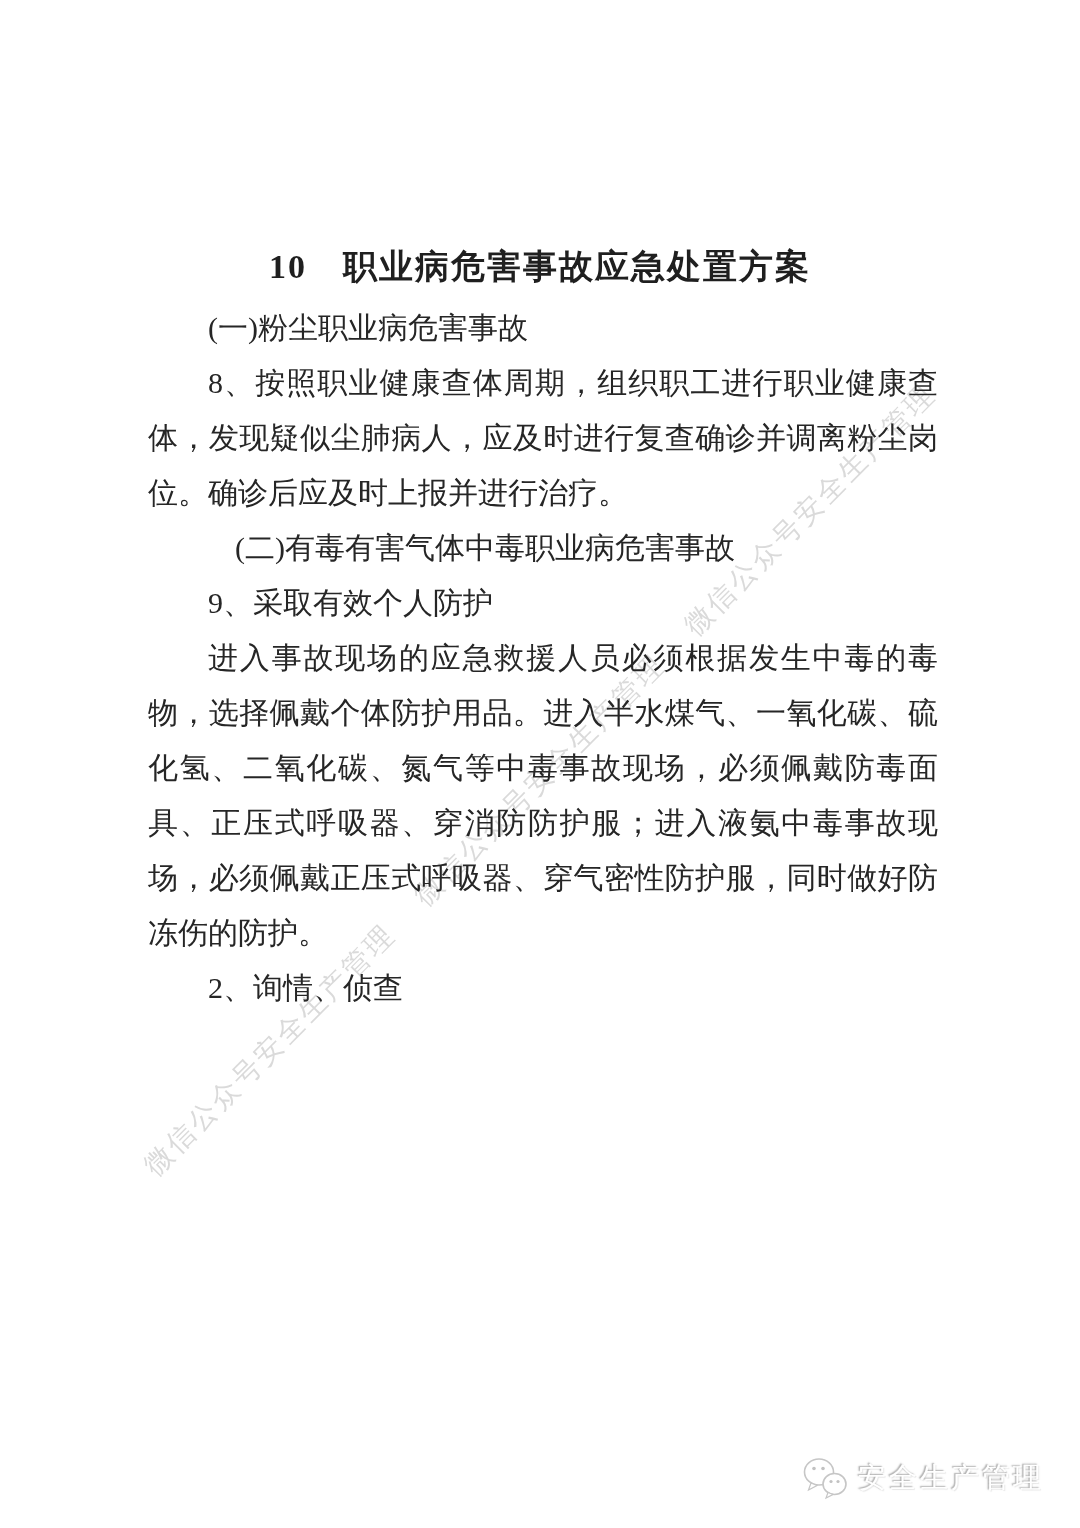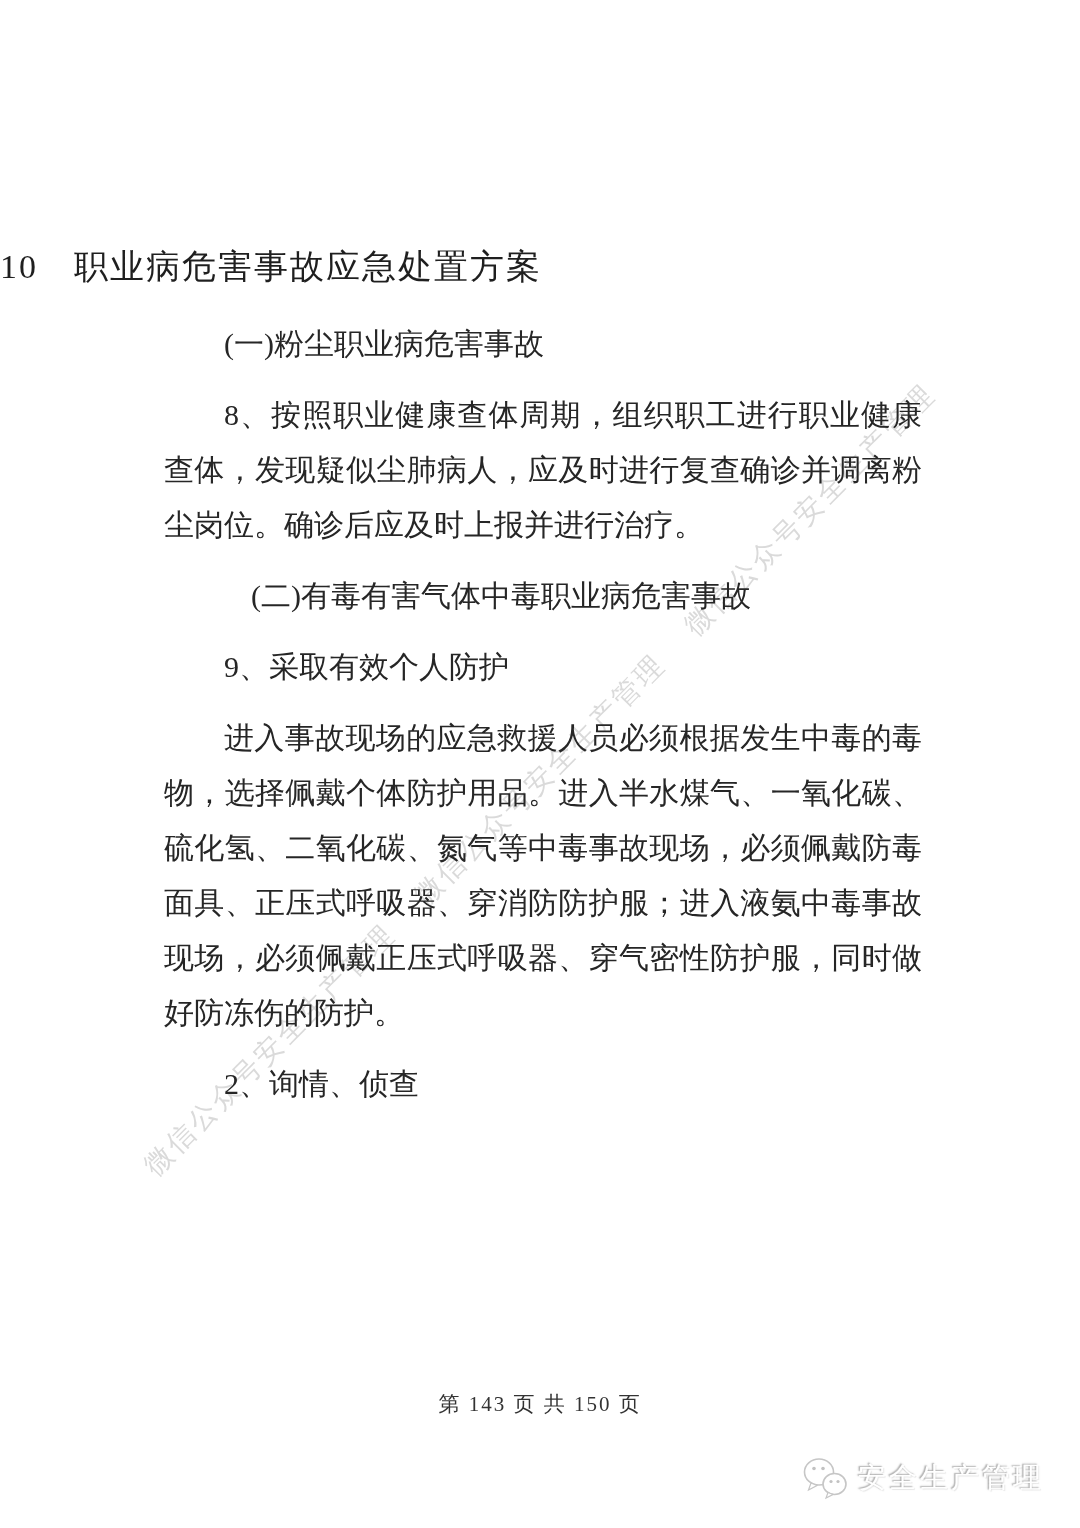--- a/index.html
+++ b/index.html
@@ -15,38 +15,39 @@
     background: #ffffff;
     overflow: hidden;
     font-family: "Liberation Serif", "DejaVu Serif", serif;
     color: #262626;
   }
   .doc-title {
     position: absolute;
     top: 222px;
     left: 0;
     width: 100%;
+    text-align: center;
     font-size: 34px;
     line-height: 44px;
-    font-weight: normal;
+    font-weight: bold;
     letter-spacing: 2px;
     color: #1f1f1f;
   }
   .doc-body {
     position: absolute;
     top: 300px;
     left: 148px;
     width: 790px;
     font-size: 30px;
     line-height: 55px;
     text-align: justify;
     color: #262626;
   }
   .doc-body p {
-    margin: 16px;
+    margin: 0;
     padding: 0;
   }
   .watermark {
     position: absolute;
     left: 540px;
     top: 780px;
     transform: translate(-50%, -50%) rotate(-45deg);
     transform-origin: center;
     white-space: nowrap;
     font-size: 28px;
@@ -98,21 +99,20 @@
   <div class="doc-body">
 
   <p style="text-indent: 2em;">(一)粉尘职业病危害事故</p>
       <p style="text-indent: 2em;">8、按照职业健康查体周期，组织职工进行职业健康查体，发现疑似尘肺病人，应及时进行复查确诊并调离粉尘岗位。确诊后应及时上报并进行治疗。</p>
       <p style="text-indent: 2.9em;">(二)有毒有害气体中毒职业病危害事故</p>
       <p style="text-indent: 2em;">9、采取有效个人防护</p>
       <p style="text-indent: 2em;">进入事故现场的应急救援人员必须根据发生中毒的毒物，选择佩戴个体防护用品。进入半水煤气、一氧化碳、硫化氢、二氧化碳、氮气等中毒事故现场，必须佩戴防毒面具、正压式呼吸器、穿消防防护服；进入液氨中毒事故现场，必须佩戴正压式呼吸器、穿气密性防护服，同时做好防冻伤的防护。</p>
       <p style="text-indent: 2em;">2、询情、侦查</p>
     </div>
 
-  <div class="page-number">第 143 页 共 150 页</div>
 
   <div class="brand">
     <svg class="wechat-logo" width="48" height="44" viewBox="0 0 48 44" xmlns="http://www.w3.org/2000/svg">
       <ellipse cx="17" cy="16" rx="14.5" ry="13" fill="#ffffff" stroke="#c6c6c6" stroke-width="1.6"></ellipse>
       <path d="M9 27 L6.5 34 L15 29.5 Z" fill="#ffffff" stroke="#c6c6c6" stroke-width="1.2"></path>
       <circle cx="12" cy="12.5" r="1.8" fill="#c2c2c2"></circle>
       <circle cx="21" cy="12.5" r="1.8" fill="#c2c2c2"></circle>
       <ellipse cx="32.5" cy="28" rx="11.5" ry="10.5" fill="#ffffff" stroke="#c6c6c6" stroke-width="1.6"></ellipse>
       <path d="M26 36.5 L24 42 L31 38.5 Z" fill="#ffffff" stroke="#c6c6c6" stroke-width="1.2"></path>
       <circle cx="29" cy="25.5" r="1.6" fill="#c2c2c2"></circle>

